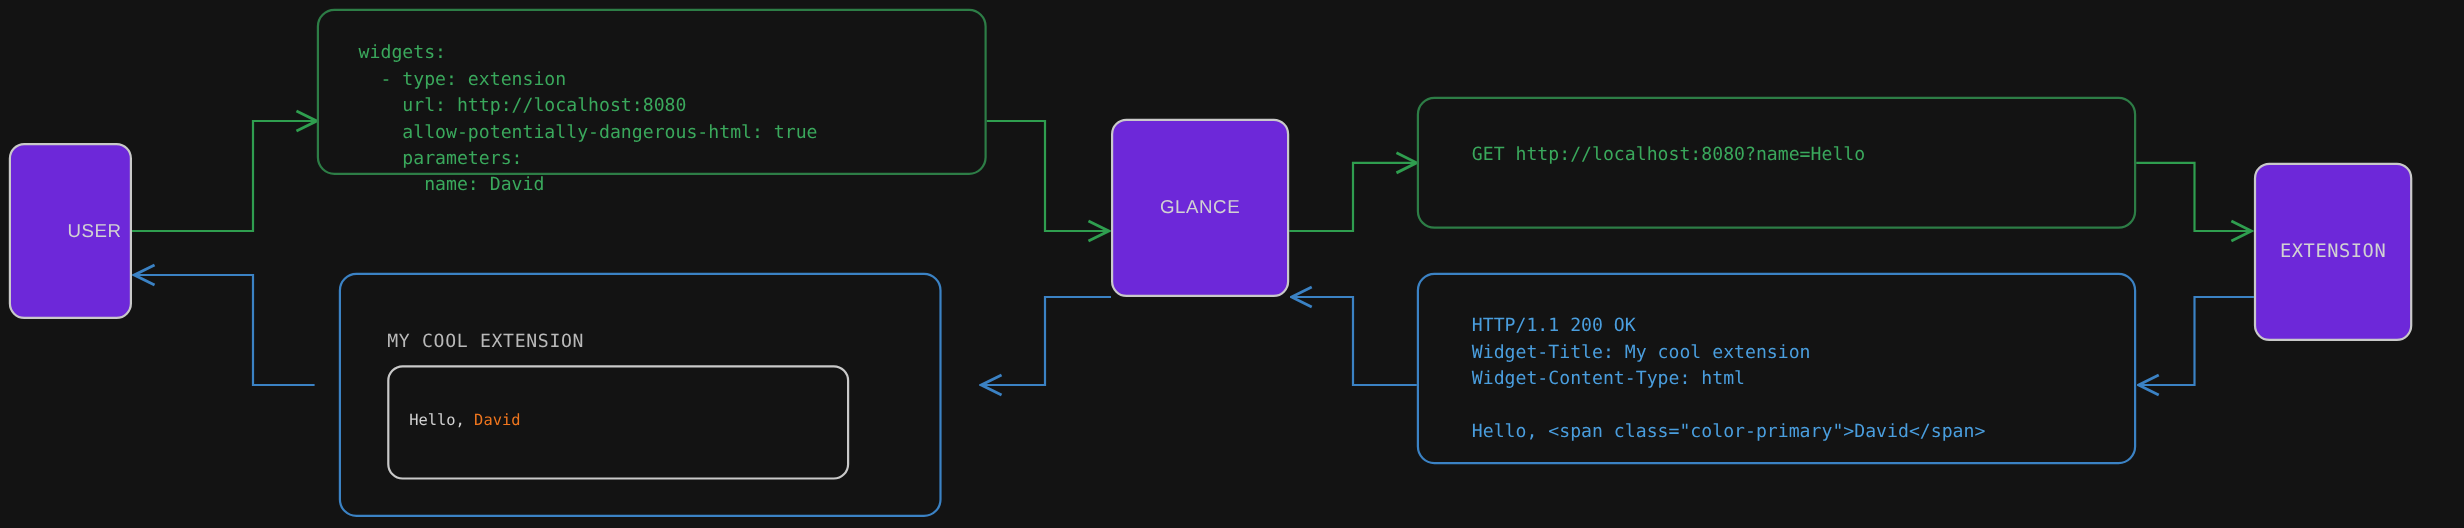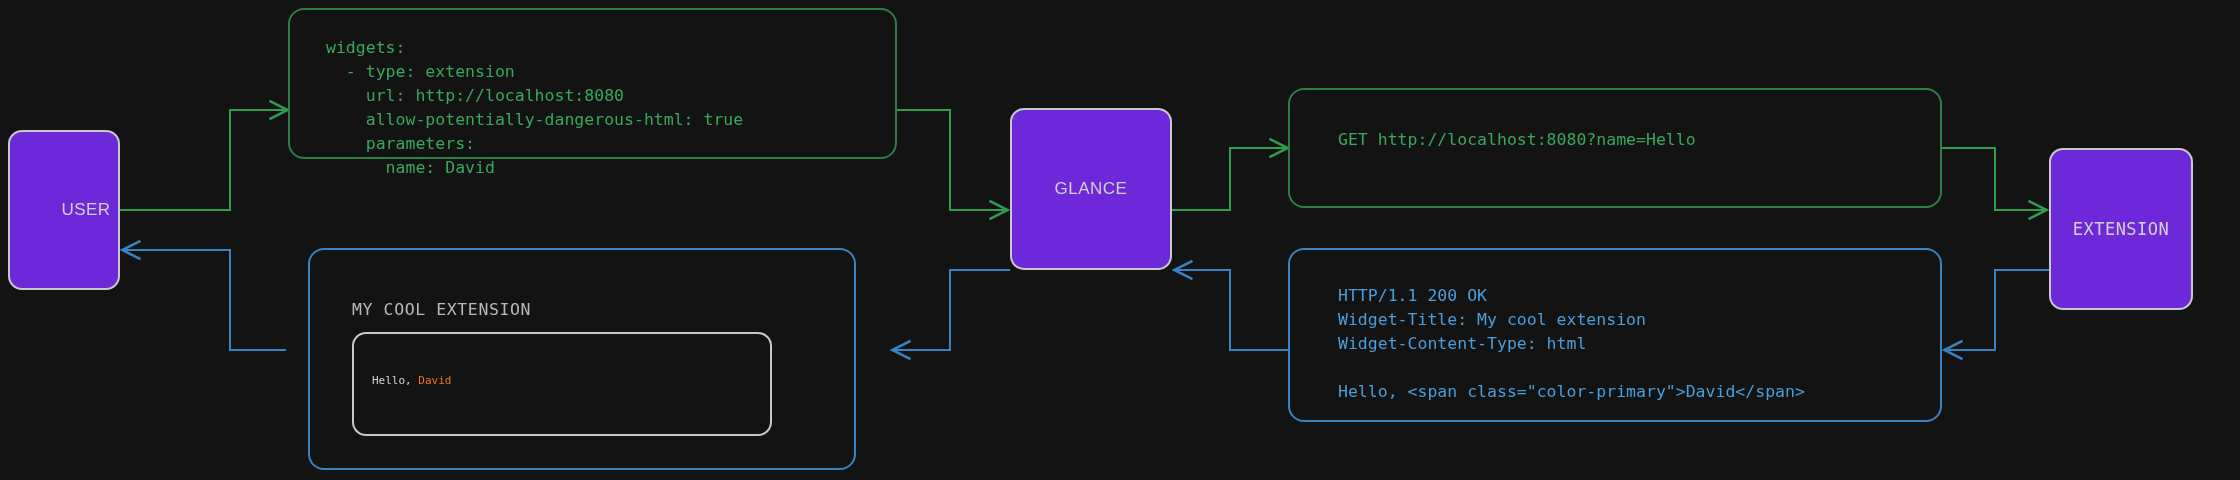--- a/index.html
+++ b/index.html
@@ -88,21 +88,21 @@
     position: absolute;
     box-sizing: border-box;
     border: 2px solid #c9c9c9;
     border-radius: 14px;
     background: #131313;
   }
   .inner-text {
     position: absolute;
     white-space: pre;
     font-family: "DejaVu Sans Mono", "Liberation Mono", monospace;
-    font-size: 11px;
+    font-size: 14px;
     color: #d2d2d2;
   }
   .accent {
     color: #f0761e;
   }
 </style>
 </head>
 <body>
 
 <div id="stage">

